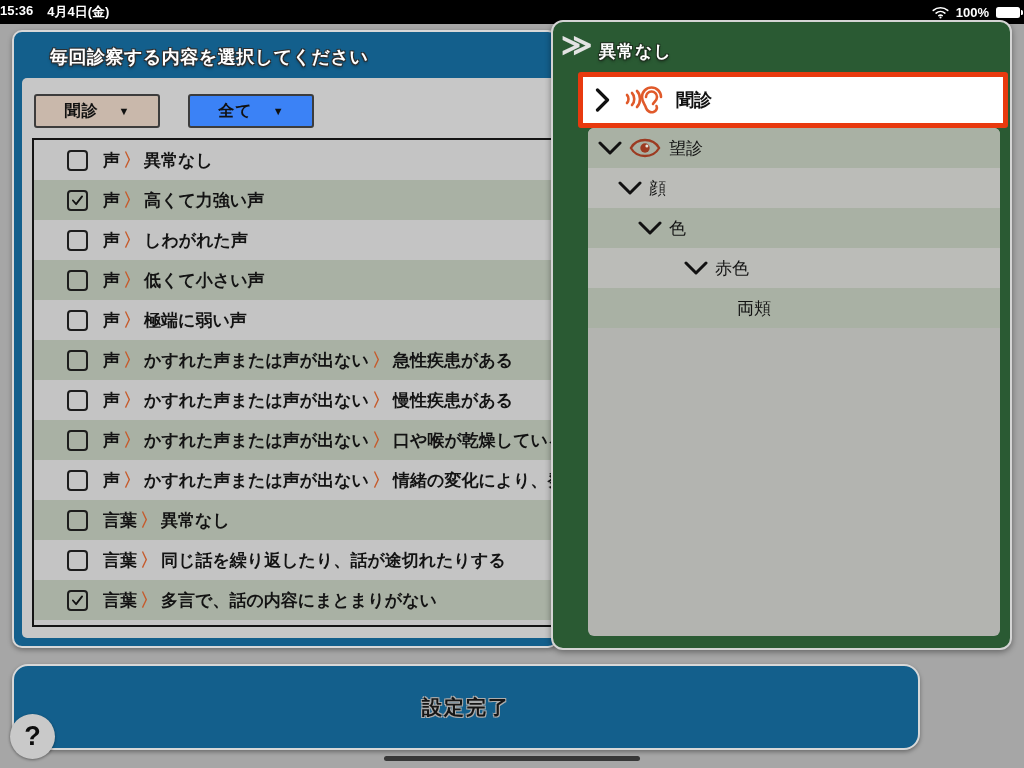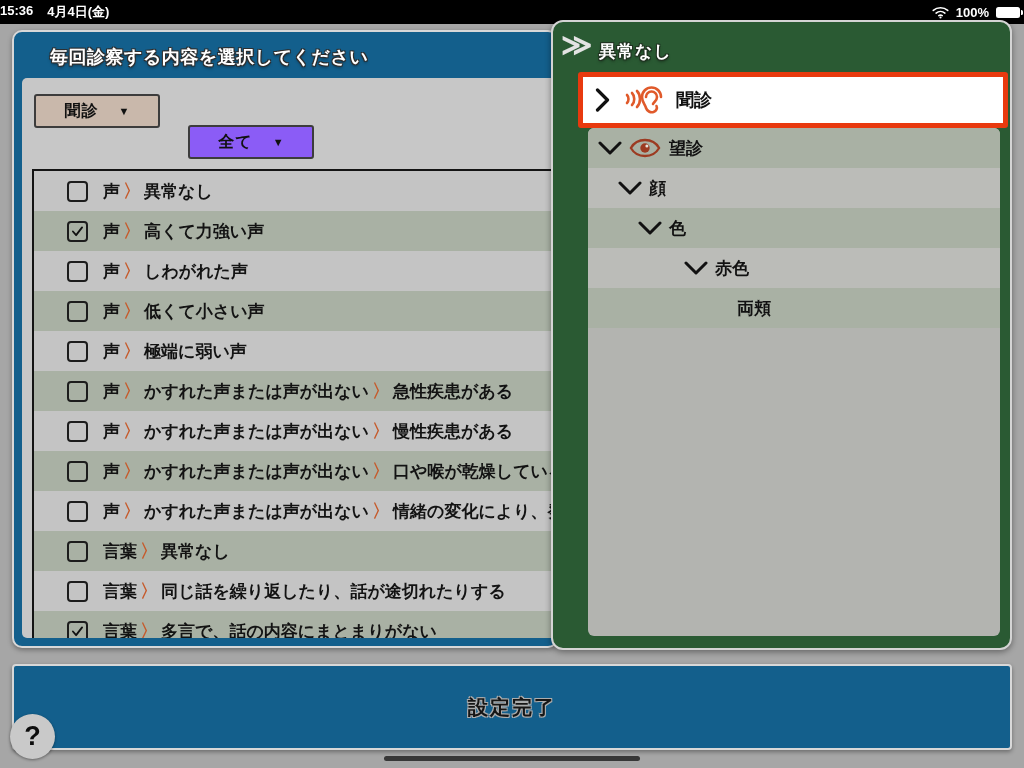--- a/index.html
+++ b/index.html
@@ -21,21 +21,21 @@
   .left-title { height:46px; padding:13px 0 0 16px; color:#fff; font-size:18px; font-weight:700; letter-spacing:.5px;
     text-shadow:-1px -1px 0 #2e2e2e, 1px -1px 0 #2e2e2e, -1px 1px 0 #2e2e2e, 1px 1px 0 #2e2e2e, 0 2px 3px rgba(0,0,0,.5); }
   .left-content { position:absolute; left:8px; right:0; top:46px; bottom:8px; background:#c7c7c7;
     border-top-left-radius:5px; border-bottom-left-radius:5px; overflow:hidden; }
   .filter-bar { padding:16px 0 0 12px; display:flex; gap:28px; }
   .filter-btn { width:126px; height:34px; display:inline-flex; align-items:center; justify-content:center;
     border:2px solid #3c3c3c; border-radius:3px; font-size:16px; font-weight:600; color:#111; cursor:pointer; }
   .filter-btn .flabel { letter-spacing:1px; }
   .filter-btn .arrow { font-size:11px; margin-left:20px; }
   .filter-btn.f0 { background:#c9b8ab; }
-  .filter-btn.f1 { background:#8b5cf6;margin-top:31px; }
+  .filter-btn.f1 { background:#3b82f6; }
   .check-list { margin:10px 0 0 10px; width:534px; height:489px; border:2px solid #141414;
     background:#c4c4c4; overflow:hidden; }
   .check-row { height:40px; display:flex; align-items:center; padding-left:33px; white-space:nowrap; }
   .check-row:nth-child(odd) { background:#c4c4c4; }
   .check-row:nth-child(even) { background:#a9b1a4; }
   .checkbox { width:21px; height:21px; border:2px solid #1c1c1c; border-radius:4px; margin-right:15px;
     flex:0 0 auto; display:flex; align-items:center; justify-content:center; }
   .checkbox svg { width:13px; height:11px; }
   .row-label { font-size:17px; font-weight:600; color:#131313; overflow:hidden; }
   .sep { color:#c65a2b; font-weight:700; margin:0 3px; font-size:18px; }
@@ -44,32 +44,32 @@
   .right-panel { position:absolute; left:551px; top:20px; width:461px; height:630px;
     background:#2a5a33; border-radius:12px; border:2px solid #d4d4d4; z-index:2; box-shadow:0 2px 6px rgba(0,0,0,.4); }
   .collapse-btn { position:absolute; left:8px; top:8px; color:#e3e3e3; font-size:30px; font-weight:700; line-height:1; cursor:pointer; }
   .right-title { position:absolute; left:46px; top:18px; color:#fff; font-size:17px; font-weight:700; letter-spacing:1px;
     text-shadow:-1px -1px 0 #203020, 1px -1px 0 #203020, -1px 1px 0 #203020, 1px 1px 0 #203020, 0 2px 3px rgba(0,0,0,.5); }
   .selected-row { position:absolute; left:25px; top:50px; width:430px; height:56px; background:#fff;
     border:5px solid #e8390e; border-radius:3px; display:flex; align-items:center; padding-left:12px; gap:12px; cursor:pointer; }
   .selected-row .sel-label { font-size:18px; font-weight:700; color:#111; }
   .tree { position:absolute; left:35px; top:106px; right:10px; bottom:12px; background:#b3b4b0;
     border-radius:6px; overflow:hidden; }
-  .tree-row { height:40px; display:flex; align-items:center; font-size:17px; font-weight:700; color:#111; }
+  .tree-row { height:40px; display:flex; align-items:center; font-size:17px; font-weight:400; color:#111; }
   .tree-row:nth-child(odd) { background:#a9b1a4; }
   .tree-row:nth-child(even) { background:#bbbcb8; }
   .tree-row .chev { width:24px; height:14px; margin-right:7px; flex:0 0 auto; }
   .tree-row .chev-spacer { width:31px; flex:0 0 auto; }
   .eye-svg { width:32px; height:20px; margin-right:8px; }
   .ear-svg { width:42px; height:36px; }
   .chevron-right-svg { width:15px; height:24px; }
 
   
-  .bottom-bar { position:absolute; left:12px; top:664px; width:1000px; height:86px; background:#135f8c;
-    border-radius:4px; border:2px solid #d8d8d8; display:flex; align-items:center; justify-content:center; z-index:1;
+  .bottom-bar { position:absolute; left:12px; top:664px; width:908px; height:86px; background:#135f8c;
+    border-radius:16px; border:2px solid #d8d8d8; display:flex; align-items:center; justify-content:center; z-index:1;
     box-shadow:0 2px 4px rgba(0,0,0,.35); cursor:pointer; }
   .confirm-label { font-size:20px; font-weight:700; color:#161616; letter-spacing:2px;
     text-shadow:-1px -1px 0 #adadad, 1px -1px 0 #adadad, -1px 1px 0 #adadad, 1px 1px 0 #adadad; }
   .help-button { position:absolute; left:10px; top:714px; width:45px; height:45px; border-radius:50%;
     background:#c9c9c9; color:#0d0d0d; font-size:27px; font-weight:700; display:flex; align-items:center;
     justify-content:center; z-index:4; box-shadow:0 1px 3px rgba(0,0,0,.4); cursor:pointer; }
   .home-indicator { position:absolute; left:384px; top:756px; width:256px; height:5px; background:#373737; border-radius:3px; z-index:5; }
 </style>
 </head>
 <body>

